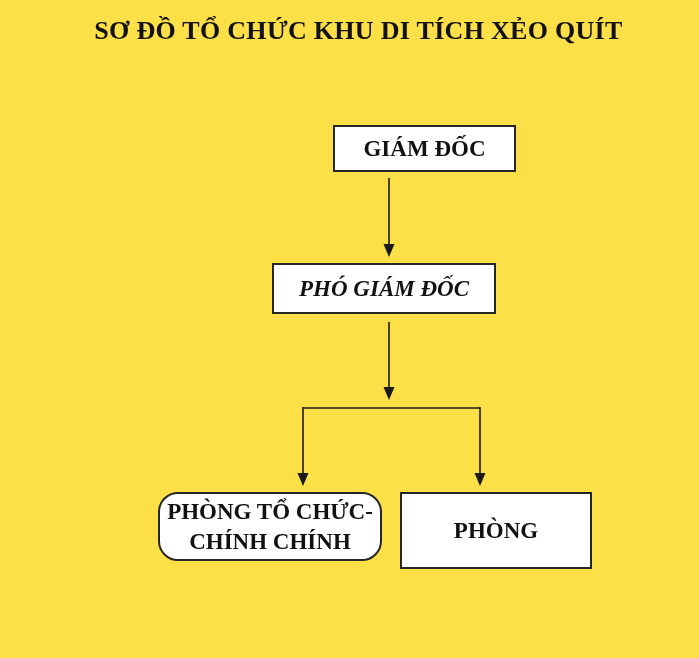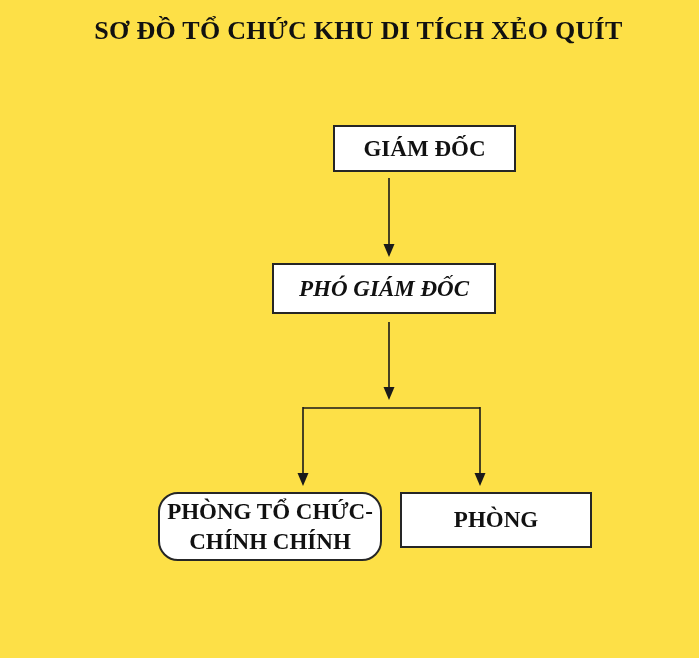--- a/index.html
+++ b/index.html
@@ -65,21 +65,21 @@
     left: 158px;
     top: 492px;
     width: 224px;
     height: 69px;
     border-radius: 20px;
   }
   .node-professional {
     left: 400px;
     top: 492px;
     width: 192px;
-    height: 56px;
+    height: 77px;
   }
   .connectors {
     position: absolute;
     left: 0;
     top: 0;
     width: 699px;
     height: 658px;
     pointer-events: none;
   }
 </style>

